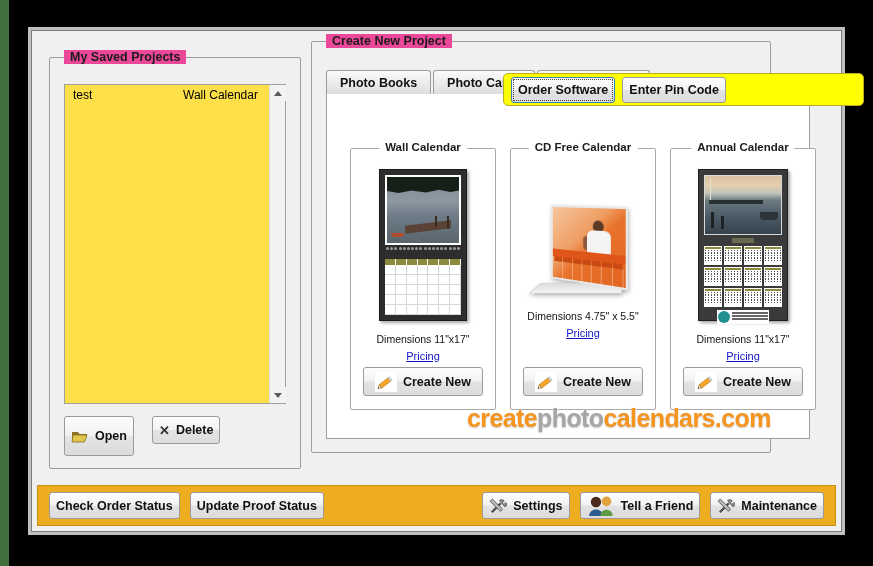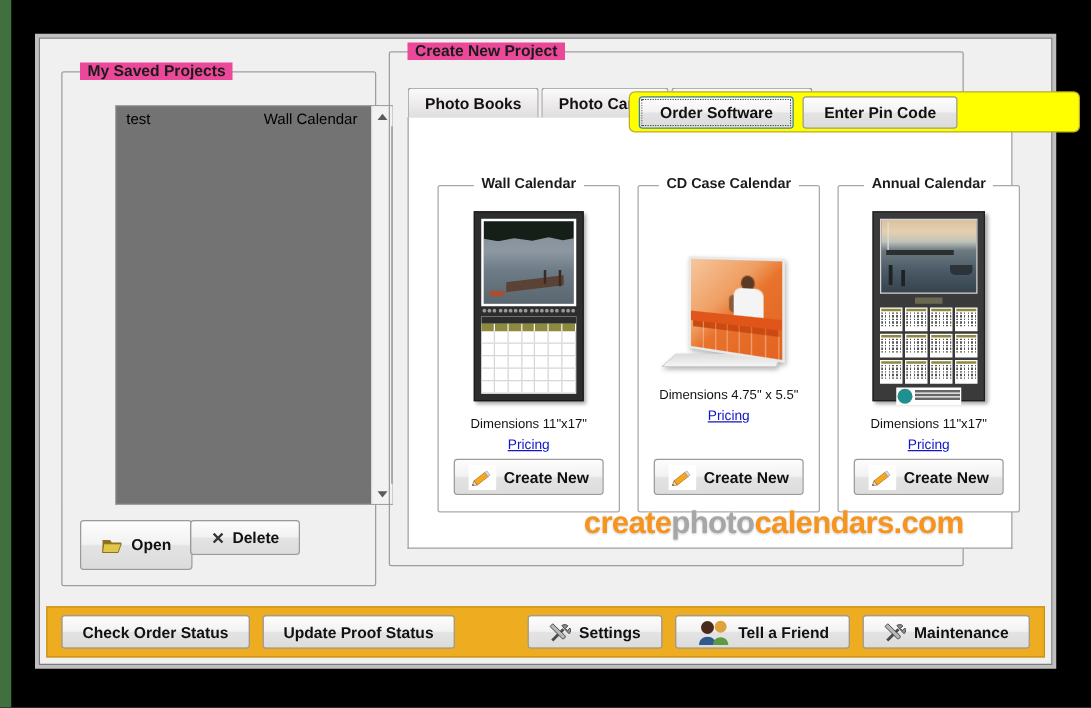--- a/index.html
+++ b/index.html
@@ -46,24 +46,23 @@
   }
 
   #saved-projects-group { left: 17px; top: 26px; width: 252px; height: 412px; }
   #create-project-group { left: 279px; top: 10px; width: 460px; height: 412px; }
 
   
   .listbox {
     position: absolute;
     left: 14px; top: 26px;
     width: 222px; height: 320px;
-    background: #737373;
+    background: #fde047;
     border: 1px solid #a0a0a0;
     display: flex;
-    margin-left: 28px;
   }
   .listbox-inner { flex: 1; position: relative; }
   .list-row {
     display: flex; align-items: center;
     padding: 3px 6px 3px 8px;
     font-size: 12px; color: #000;
   }
   .list-row .col-name { flex: 0 0 110px; }
   .list-row .col-type { flex: 1; }
 
@@ -90,21 +89,21 @@
   }
 
   
   .btn {
     display: inline-flex; align-items: center; justify-content: center;
     gap: 6px;
     background: linear-gradient(to bottom, #fdfdfd 0%, #f2f2f2 48%, #e3e3e3 52%, #dcdcdc 100%);
     border: 1px solid #9a9a9a;
     border-radius: 3px;
     font-size: 12.5px; font-weight: bold; color: #111;
-    padding: 0 16px;
+    padding: 0 6px;
     height: 26px;
     cursor: default;
     white-space: nowrap;
   }
   .btn.focused {
     border-color: #3c7fb1;
     outline: 1px dotted #4a4a4a;
     outline-offset: -3px;
   }
 
@@ -579,21 +578,21 @@
                   <polygon points="4,8 4,12.2 0.7,10.1" fill="#f2e3c8" stroke="#8a6a2a" stroke-width=".5"></polygon>
                   <polygon points="1.8,9.3 1.8,10.9 0.7,10.1" fill="#2b2b2b"></polygon>
                 </g>
               </svg>
             </span>
             <span>Create New</span>
           </div>
         </div>
 
         <div class="product-card" id="card-cdcase">
-          <div class="card-title">CD Case Calendar</div>
+          <div class="card-title">CD Free Calendar</div>
           <div class="thumb-wrap" style="top:20px">
             <div class="cdcase">
               <div class="base"></div>
               <div class="panel">
                 <div class="person-head"></div>
                 <div class="person-arm"></div>
                 <div class="person-body"></div>
                 <div class="band"></div>
                 <div class="cgrid">
                   <div class="hrow">

